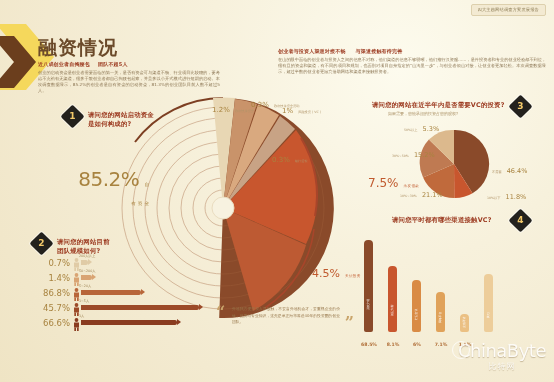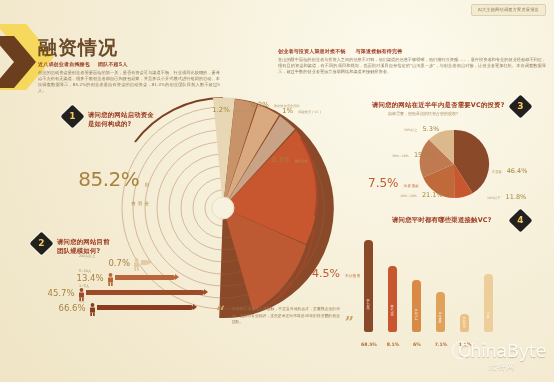--- a/index.html
+++ b/index.html
@@ -95,21 +95,21 @@
   .p45{position:absolute;left:312px;top:262px;color:#c05a2e;}
   .p45 .pct{font-size:11px;line-height:12px;}
   .p45 .nm{font-size:3.6px;line-height:5px;letter-spacing:.3px;}
 
   .sm-lbl{position:absolute;}
   .sm-lbl .pct{font-size:7px;line-height:8px;color:#a8833f;}
   .sm-lbl .nm{font-size:3.2px;line-height:4.4px;color:#b09468;}
 
   
   .s2{position:absolute;left:32px;top:255px;width:176px;}
-  .s2row{position:relative;height:15px;display:flex;align-items:center;justify-content:center;}
+  .s2row{position:relative;height:15px;display:flex;align-items:center;}
   .s2pct{
     width:38px;text-align:right;font-size:8.5px;line-height:10px;
     color:#a8833f;padding-right:3px;flex:0 0 auto;
   }
   .s2fig{flex:0 0 auto;width:7px;height:13px;position:relative;margin-right:1px;}
   .s2bar{position:relative;height:5px;border-radius:0 2px 2px 0;flex:0 0 auto;}
   .s2bar:after{
     content:"";position:absolute;right:-4px;top:-1px;
     border-left:4px solid currentColor;
     border-top:3.5px solid transparent;border-bottom:3.5px solid transparent;
@@ -295,24 +295,36 @@
         <svg width="7" height="13" viewBox="0 0 7 13">
             <circle cx="3.5" cy="2" r="1.9" fill="#e0cba6"></circle>
             <path d="M1 4.5h5v5H1z" fill="#e0cba6"></path>
             <path d="M1.3 9.5h1.7v3.4H1.3zM4 9.5h1.7v3.4H4z" fill="#e0cba6"></path>
           </svg>
       </div>
       <div class="s2bar" style="width:7px;color:#e0cba6;background:#e0cba6;"></div>
       <div class="s2cat">200人以上</div>
     </div>
 
-
-
     <div class="s2row">
-      <div class="s2pct">13.4%</div>
+      <div class="s2pct">1.4%</div>
+      <div class="s2fig">
+        <svg width="7" height="13" viewBox="0 0 7 13">
+            <circle cx="3.5" cy="2" r="1.9" fill="#d9a473"></circle>
+            <path d="M1 4.5h5v5H1z" fill="#d9a473"></path>
+            <path d="M1.3 9.5h1.7v3.4H1.3zM4 9.5h1.7v3.4H4z" fill="#d9a473"></path>
+          </svg>
+      </div>
+      <div class="s2bar" style="width:11px;color:#d9a473;background:#d9a473;"></div>
+      <div class="s2cat">50~200人</div>
+    </div>
+
+
+    <div class="s2row">
+      <div class="s2pct">86.8%</div>
       <div class="s2fig">
         <svg width="7" height="13" viewBox="0 0 7 13">
             <circle cx="3.5" cy="2" r="1.9" fill="#b8663a"></circle>
             <path d="M1 4.5h5v5H1z" fill="#b8663a"></path>
             <path d="M1.3 9.5h1.7v3.4H1.3zM4 9.5h1.7v3.4H4z" fill="#b8663a"></path>
           </svg>
       </div>
       <div class="s2bar" style="width:60px;color:#b8663a;background:#b8663a;"></div>
       <div class="s2cat">5~20人</div>
     </div>

